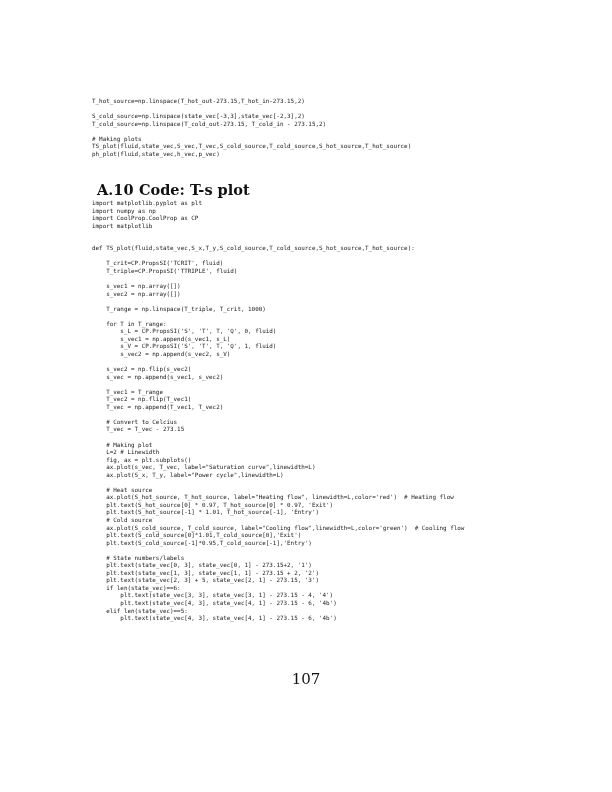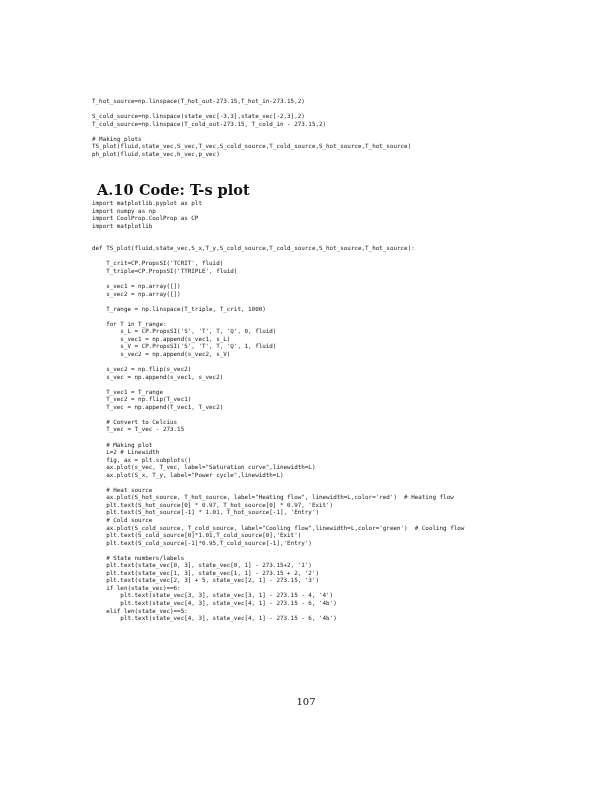--- a/index.html
+++ b/index.html
@@ -27,23 +27,22 @@
       margin: 5px;
       white-space: pre;
     }
     .heading .num { display: inline-block; width: 42px; }
     .page-number {
       position: absolute;
       left: 0; width: 612px;
       top: 670px;
       text-align: center;
       font-family: "DejaVu Serif", "Liberation Serif", serif;
-      font-size: 10px;
+      font-size: 15px;
       color: #111;
-      margin-top: 26px;
     }
   </style>
 </head>
 <body>
 
 <div class="page">
 
   <pre class="code" style="top:98px;" id="top-code"><span class="line">T_hot_source=np.linspace(T_hot_out-273.15,T_hot_in-273.15,2)</span><span class="line"></span><span class="line">S_cold_source=np.linspace(state_vec[-3,3],state_vec[-2,3],2)</span><span class="line">T_cold_source=np.linspace(T_cold_out-273.15, T_cold_in - 273.15,2)</span><span class="line"></span><span class="line"># Making plots</span><span class="line">TS_plot(fluid,state_vec,S_vec,T_vec,S_cold_source,T_cold_source,S_hot_source,T_hot_source)</span><span class="line">ph_plot(fluid,state_vec,h_vec,p_vec)</span></pre>
 
   <h2 class="heading"><span class="num">A.10</span><span>Code: T-s plot</span></h2>

